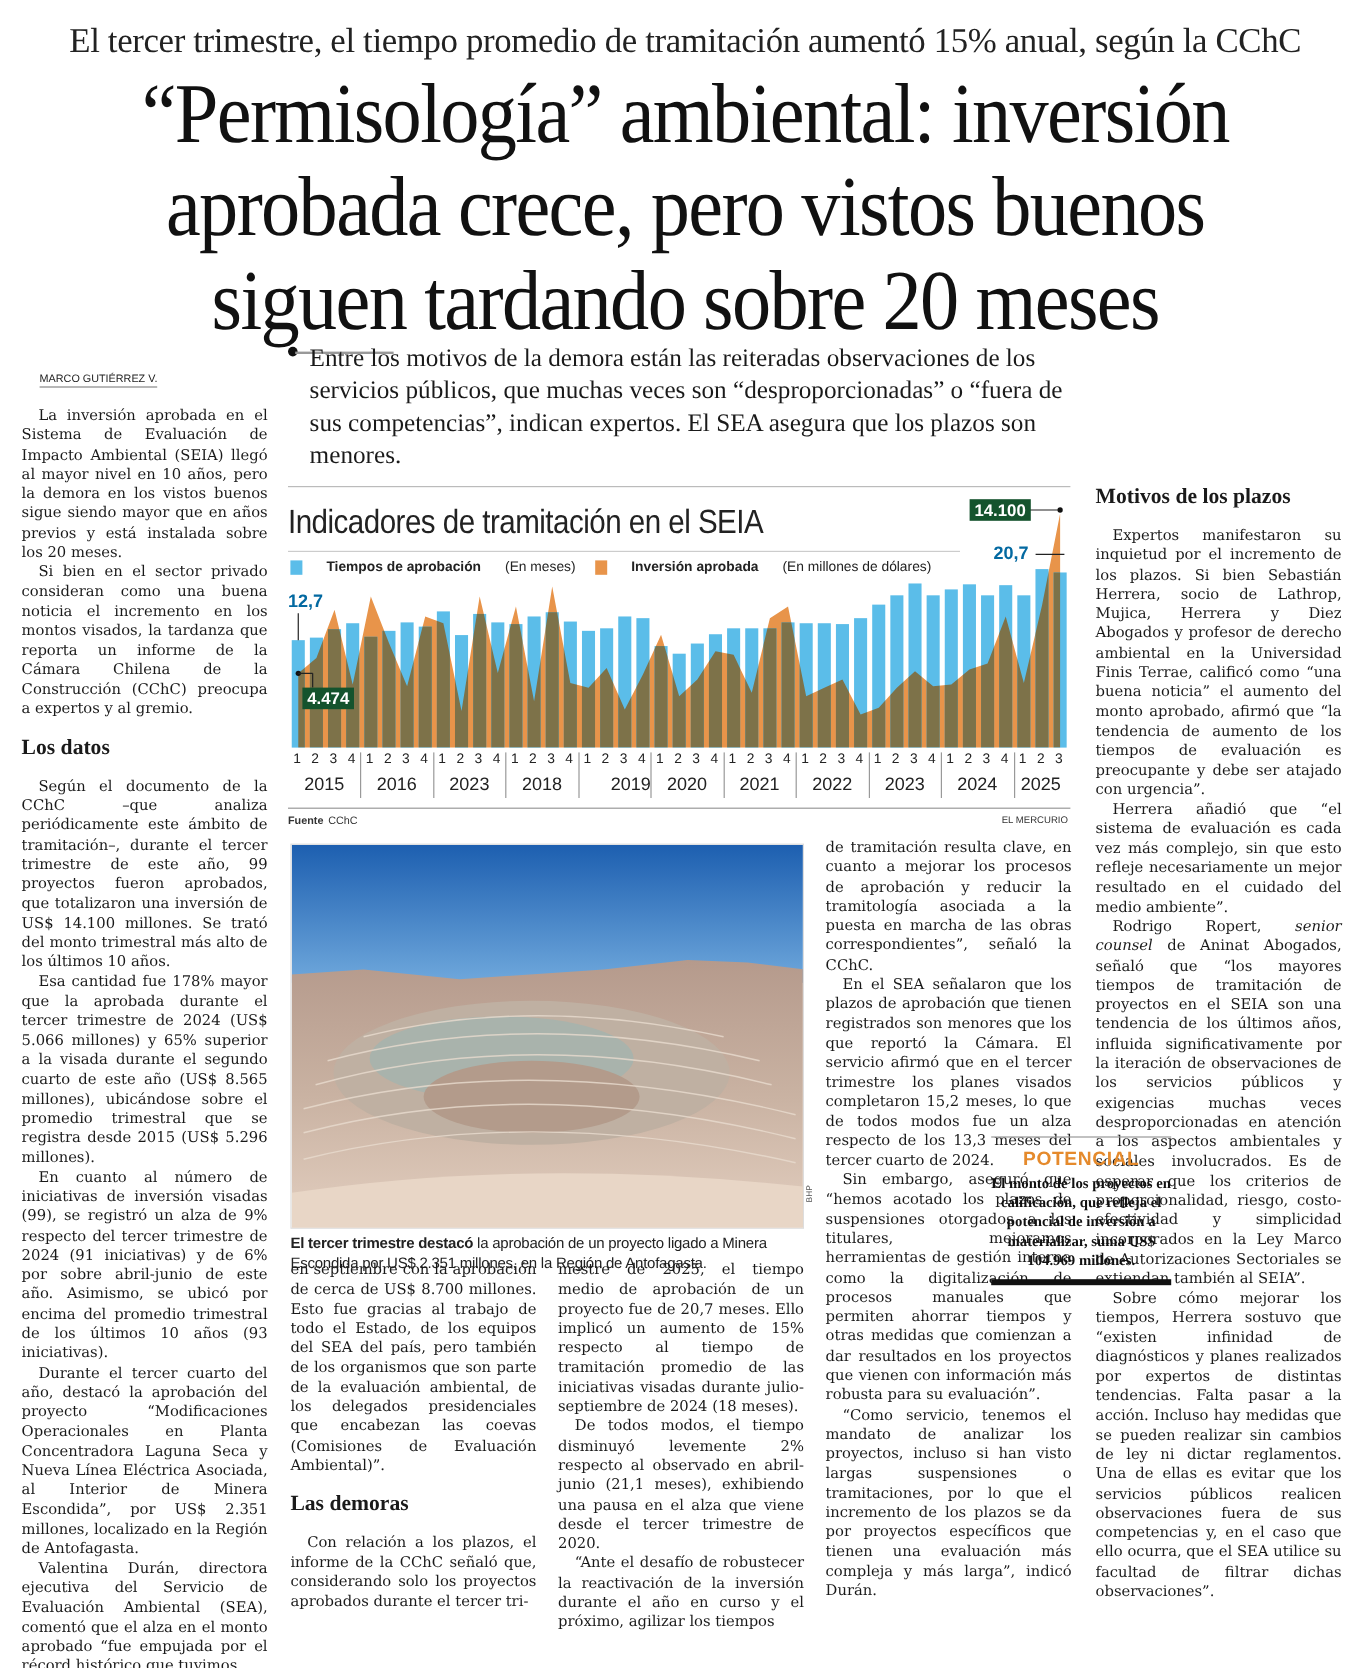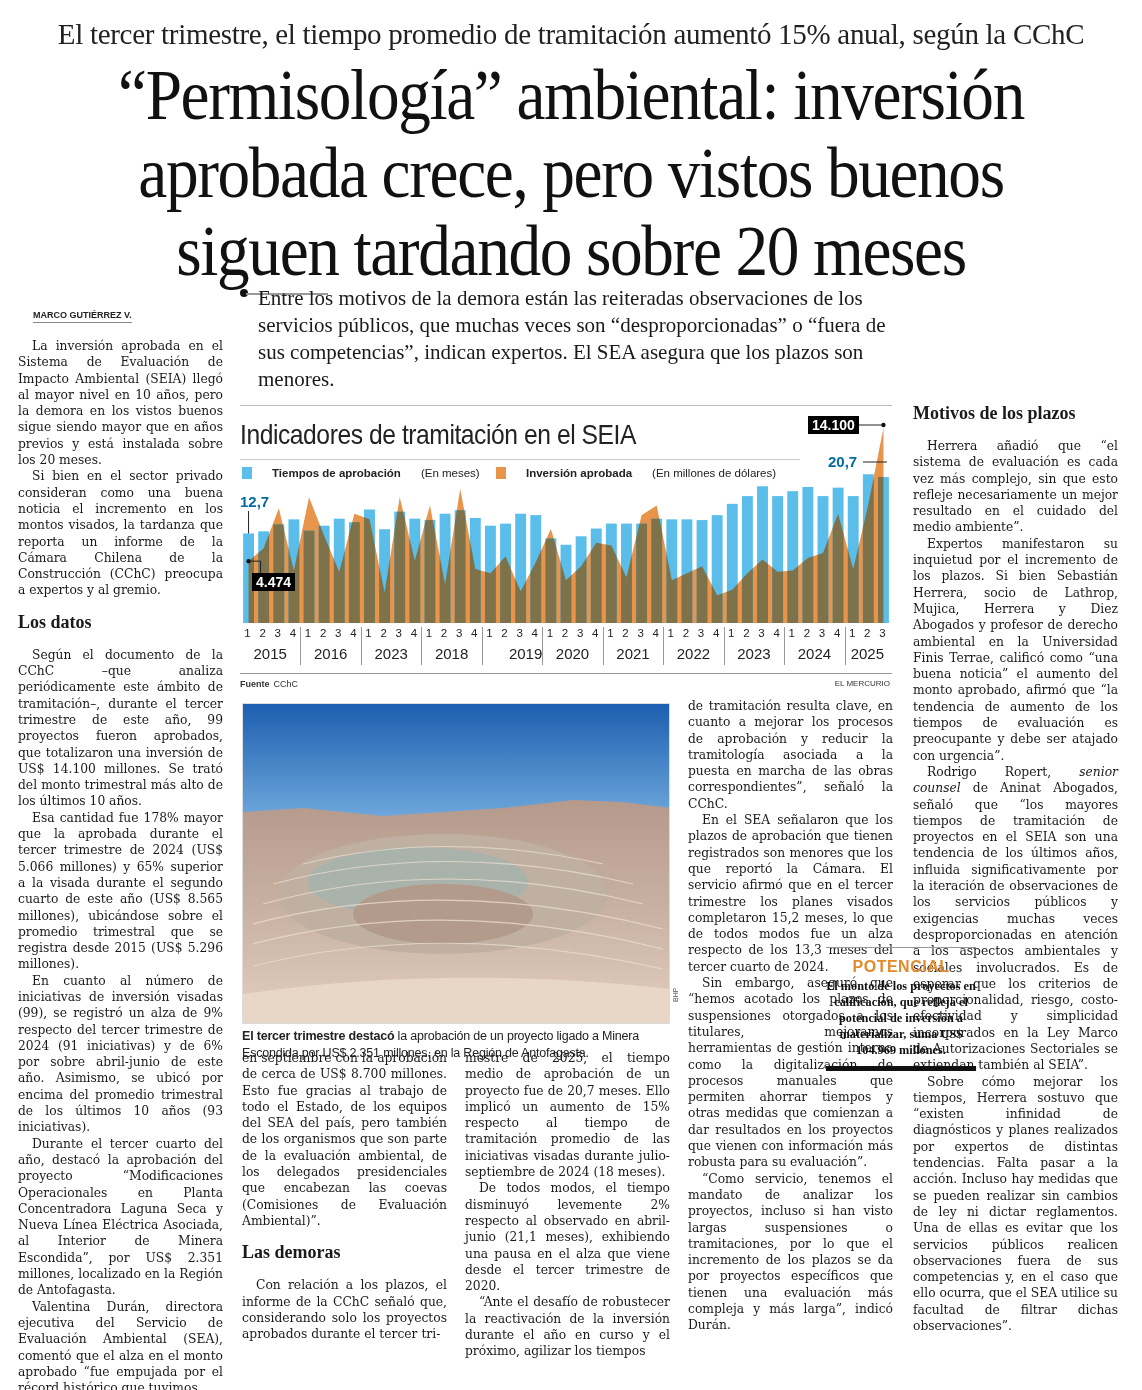--- a/index.html
+++ b/index.html
@@ -11,21 +11,21 @@
   .headline { position: absolute; left: 0; top: 56px; width: 1142px; text-align: center;
     font-family: "Liberation Serif", serif; font-size: 71px; line-height: 78px; color: #111;
     letter-spacing: -1.5px; transform: scaleX(0.92); transform-origin: center top; }
 
   .deck-rule { position: absolute; left: 246px; top: 293px; width: 82px; height: 2px; background: #999; }
   .deck-dot { position: absolute; left: 240px; top: 289px; width: 8px; height: 8px; border-radius: 50%; background: #111; }
   .deck { position: absolute; left: 258px; top: 285px; width: 650px;
     font-family: "Liberation Serif", serif; font-size: 21px; line-height: 27px; color: #1a1a1a; }
 
   .byline { position: absolute; left: 33px; top: 310px; font-family: "Liberation Sans", sans-serif;
-    font-size: 9px; font-weight: bold; color: #222; border-bottom: 1px solid #888; padding-bottom: 2px; }
+    font-size: 9px; font-weight: normal; color: #222; border-bottom: 1px solid #888; padding-bottom: 2px; }
 
   .col { position: absolute; font-family: "DejaVu Serif", serif; font-size: 12.3px; line-height: 16.3px;
     color: #1a1a1a; text-align: justify; hyphens: auto; }
   .col p { text-indent: 14px; }
   .col h3 { font-family: "Liberation Serif", serif; font-weight: bold; font-size: 18px; line-height: 22px;
     margin: 12px 0 14px 0; text-indent: 0; }
   .col1 { left: 18px; top: 338px; width: 205px; }
   .col2 { left: 242px; top: 1050px; width: 205px; }
   .col3 { left: 465px; top: 1050px; width: 205px; }
   .col4 { left: 688px; top: 698px; width: 205px; }
@@ -47,21 +47,21 @@
   .axis-q span { position: absolute; width: 15px; text-align: center; }
   .axis-y { position: absolute; top: 240px; left: 0; width: 652px; height: 22px;
     font-family: "Liberation Sans", sans-serif; font-size: 15px; color: #222; }
   .axis-y span { position: absolute; text-align: center; }
   .sep { position: absolute; top: 222px; width: 1px; height: 38px; background: #999; }
   .chart-botrule { position: absolute; left: 0; top: 268px; width: 652px; height: 1px; background: #999; }
   .source { position: absolute; left: 0; top: 274px; font-family: "Liberation Sans", sans-serif; font-size: 9px; color: #333; }
   .source b { font-weight: bold; margin-right: 4px; }
   .brand { position: absolute; right: 2px; top: 274px; font-family: "Liberation Sans", sans-serif; font-size: 8px; color: #333; }
   .callout { position: absolute; font-family: "Liberation Sans", sans-serif; font-weight: bold; }
-  .callout.dark { background: #000000; color: #fff; padding: 1px 4px; font-size: 14px; }
+  .callout.dark { background: #14532d; color: #fff; padding: 1px 4px; font-size: 14px; }
   .callout.plain { color: #0369a1; font-size: 15px; }
 
   
   .photo { position: absolute; left: 242px; top: 703px; width: 428px; height: 321px; overflow: hidden; border: 1px solid #ddd; }
   .photo-credit { position: absolute; left: 672px; top: 1002px; font-family: "Liberation Sans", sans-serif;
     font-size: 7px; color: #555; transform: rotate(-90deg); transform-origin: left top; }
   .caption { position: absolute; left: 242px; top: 1028px; width: 440px; font-family: "Liberation Sans", sans-serif;
     font-size: 12.5px; line-height: 17px; color: #222; letter-spacing: -0.2px; }
   .caption b { font-weight: bold; }
 
@@ -344,22 +344,22 @@
 
 <div class="col col4">
   <p style="text-indent:0">de tramitación resulta clave, en cuanto a mejorar los procesos de aprobación y reducir la tramitología asociada a la puesta en marcha de las obras correspondientes”, señaló la CChC.</p>
   <p>En el SEA señalaron que los plazos de aprobación que tienen registrados son menores que los que reportó la Cámara. El servicio afirmó que en el tercer trimestre los planes visados completaron 15,2 meses, lo que de todos modos fue un alza respecto de los 13,3 meses del tercer cuarto de 2024.</p>
   <p>Sin embargo, aseguró que “hemos acotado los plazos de suspensiones otorgados a los titulares, mejoramos herramientas de gestión interna como la digitalización de procesos manuales que permiten ahorrar tiempos y otras medidas que comienzan a dar resultados en los proyectos que vienen con información más robusta para su evaluación”.</p>
   <p>“Como servicio, tenemos el mandato de analizar los proyectos, incluso si han visto largas suspensiones o tramitaciones, por lo que el incremento de los plazos se da por proyectos específicos que tienen una evaluación más compleja y más larga”, indicó Durán.</p>
 </div>
 
 <div class="col col5">
   <h3 style="margin-top:0">Motivos de los plazos</h3>
+  <p>Expertos manifestaron su inquietud por el incremento de los plazos. Si bien Sebastián Herrera, socio de Lathrop, Mujica, Herrera y Diez Abogados y profesor de derecho ambiental en la Universidad Finis Terrae, calificó como “una buena noticia” el aumento del monto aprobado, afirmó que “la tendencia de aumento de los tiempos de evaluación es preocupante y debe ser atajado con urgencia”.</p>
   <p>Herrera añadió que “el sistema de evaluación es cada vez más complejo, sin que esto refleje necesariamente un mejor resultado en el cuidado del medio ambiente”.</p>
-  <p>Expertos manifestaron su inquietud por el incremento de los plazos. Si bien Sebastián Herrera, socio de Lathrop, Mujica, Herrera y Diez Abogados y profesor de derecho ambiental en la Universidad Finis Terrae, calificó como “una buena noticia” el aumento del monto aprobado, afirmó que “la tendencia de aumento de los tiempos de evaluación es preocupante y debe ser atajado con urgencia”.</p>
   <p><span>Rodrigo Ropert, </span><i>senior counsel</i><span> de Aninat Abogados, señaló que “los mayores tiempos de tramitación de proyectos en el SEIA son una tendencia de los últimos años, influida significativamente por la iteración de observaciones de los servicios públicos y exigencias muchas veces desproporcionadas en atención a los aspectos ambientales y sociales involucrados. Es de esperar que los criterios de proporcionalidad, riesgo, costo-efectividad y simplicidad incorporados en la Ley Marco de Autorizaciones Sectoriales se extiendan también al SEIA”.</span></p>
   <p>Sobre cómo mejorar los tiempos, Herrera sostuvo que “existen infinidad de diagnósticos y planes realizados por expertos de distintas tendencias. Falta pasar a la acción. Incluso hay medidas que se pueden realizar sin cambios de ley ni dictar reglamentos. Una de ellas es evitar que los servicios públicos realicen observaciones fuera de sus competencias y, en el caso que ello ocurra, que el SEA utilice su facultad de filtrar dichas observaciones”.</p>
 </div>
 
 <div class="box">
   <div class="box-rule"></div>
   <div class="box-title">POTENCIAL</div>
   <div class="box-text">El monto de los proyectos en calificación, que refleja el potencial de inversión a materializar, suma US$ 104.969 millones.</div>
   <div class="box-bar"></div>
 </div>

